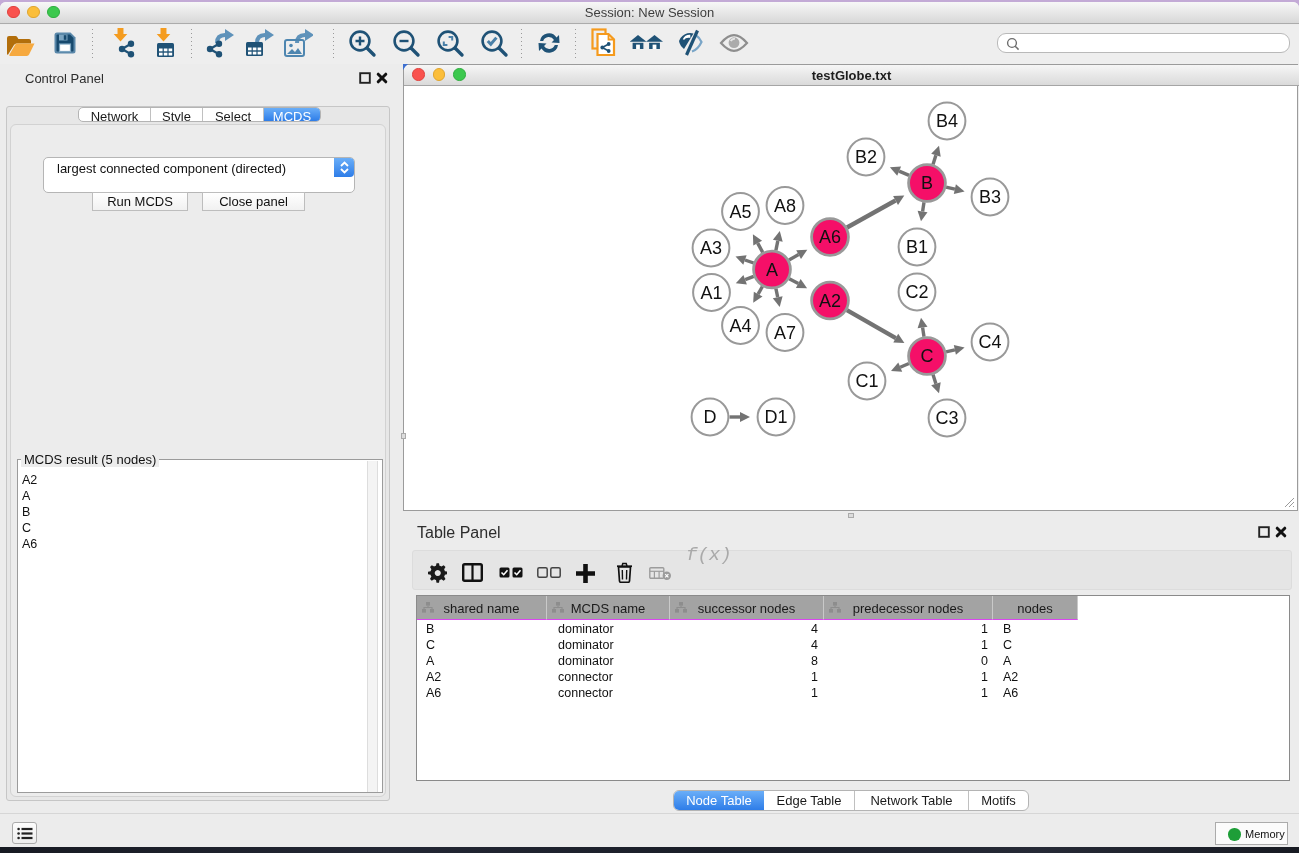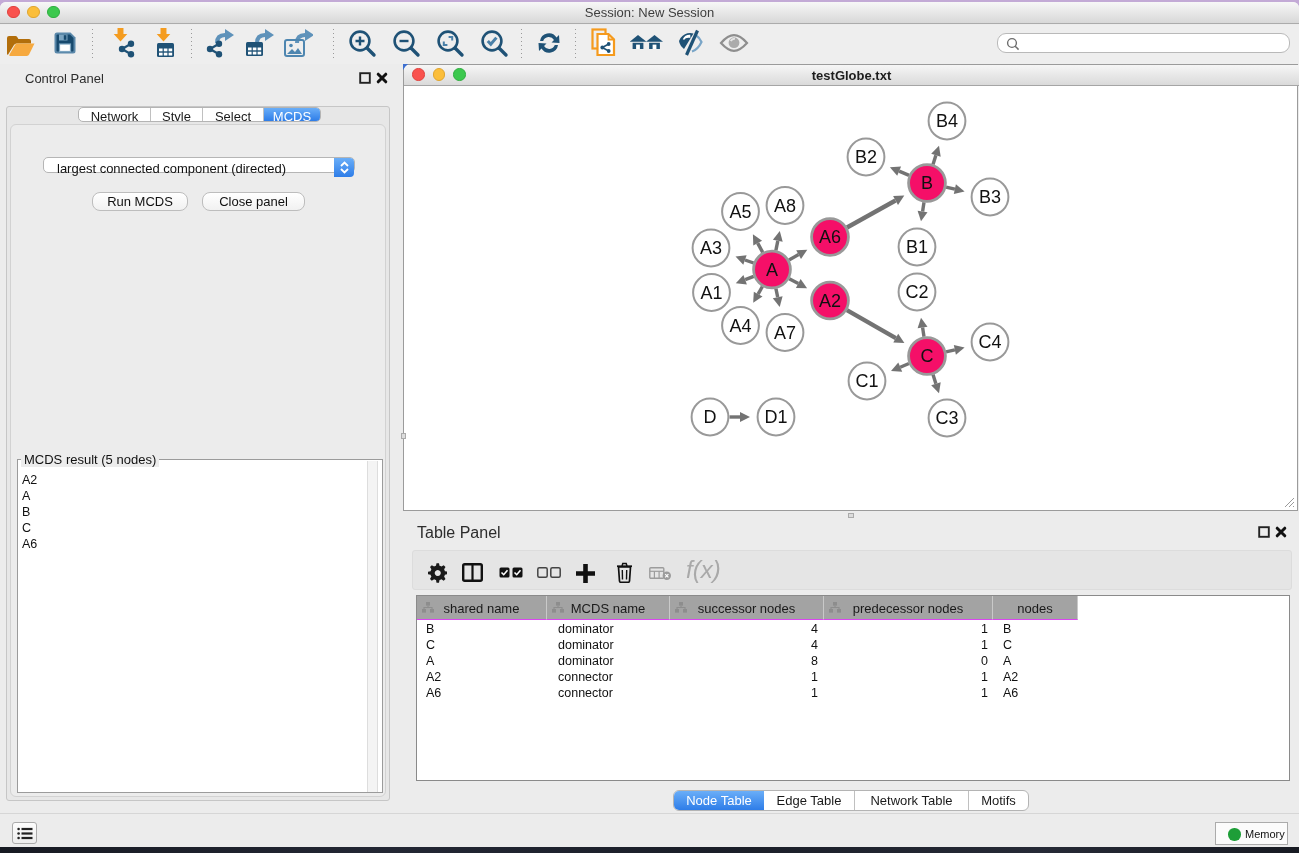--- a/index.html
+++ b/index.html
@@ -13,24 +13,24 @@
 #search{position:absolute;left:997px;top:33px;width:293px;height:20px;background:#fff;border:1px solid #b9b9b9;border-radius:9px}
 
 #cp-title{position:absolute;left:25px;top:71px;font-size:13px;color:#2d2d2d}
 #cp-outer{position:absolute;left:6px;top:106px;width:384px;height:695px;background:#e7e7e7;border:1px solid #c6c6c6;border-radius:3px}
 #cp-inner{position:absolute;left:10px;top:124px;width:376px;height:673px;background:#ececec;border:1px solid #d2d2d2;border-radius:6px}
 .tabs{position:absolute;display:flex;border:1px solid #b4b4b4;border-radius:5px;background:#fff;overflow:hidden}
 .tab{font-size:13px;color:#1a1a1a;text-align:center;line-height:17px;border-right:1px solid #c0c0c0}
 .tab:last-child{border-right:none}
 .tab.sel{background:linear-gradient(#6aaef8,#2e7de8);color:#fff;border-right:none}
 #optlbl{position:absolute;left:0px;top:136px;width:396px;text-align:center;font-size:13px;color:#111}
-#combo{position:absolute;left:43px;top:157px;width:312px;height:16px;background:#fff;border:1px solid #b5b5b5;border-radius:5px}
+#combo{position:absolute;left:43px;top:157px;width:312px;height:36px;background:#fff;border:1px solid #b5b5b5;border-radius:5px}
 #combo .txt{position:absolute;left:13px;top:2.5px;font-size:13px;color:#111}
 #combo .btn{position:absolute;right:0;top:0;width:20px;height:19px;border-radius:0 4px 4px 0;background:linear-gradient(#6aaef8,#2e7de8)}
-.pushbtn{position:absolute;height:19px;background:linear-gradient(#ffffff,#f1f1f1);border:1px solid #bdbdbd;border-radius:8px;font-size:13px;color:#111;text-align:center;line-height:17px}
+.pushbtn{position:absolute;height:19px;background:linear-gradient(#ffffff,#f1f1f1);border:1px solid #bdbdbd;border-radius:0;font-size:13px;color:#111;text-align:center;line-height:17px}
 #grp{position:absolute;left:17px;top:459px;width:366px;height:334px;border:1px solid #9b9b9b;background:#fff}
 #grp-label{position:absolute;left:21px;top:452px;background:#ececec;padding:0 3px;font-size:13px;color:#111}
 .li{position:absolute;left:22px;font-size:12.5px;color:#111}
 #sbtrack{position:absolute;right:4px;top:1px;width:11px;height:331px;background:#f4f4f4;border-left:1px solid #ddd;border-right:1px solid #ddd}
 
 #nw{position:absolute;left:403px;top:63.5px;width:895px;height:447.5px;border:1px solid #9b9b9b;background:#fff}
 #nw-tb{position:absolute;left:0;top:0;width:895px;height:21px;background:linear-gradient(#f6f6f6,#dadada);border-bottom:1px solid #a5a5a5;border-radius:5px 0 0 0}
 #nw-title{position:absolute;top:3px;width:100%;text-align:center;font-size:13px;font-weight:bold;color:#1d1d1d}
 
 #tp-title{position:absolute;left:417px;top:524px;font-size:16px;color:#2d2d2d}
@@ -374,21 +374,21 @@
       <path d="M6 4 L6.8 1.5 L10.2 1.5 L11 4" fill="none" stroke="#111" stroke-width="1.5"></path>
     </svg>
     <svg class="abs" style="left:649px;top:567px" width="24" height="13" viewBox="0 0 24 13">
       <rect x="0.8" y="0.8" width="14" height="10.5" rx="1" fill="none" stroke="#9c9c9c" stroke-width="1.4"></rect>
       <line x1="0.8" y1="4.3" x2="14.8" y2="4.3" stroke="#9c9c9c" stroke-width="1.2"></line>
       <line x1="5.4" y1="4.3" x2="5.4" y2="11.3" stroke="#9c9c9c" stroke-width="1.2"></line>
       <line x1="10.1" y1="4.3" x2="10.1" y2="11.3" stroke="#9c9c9c" stroke-width="1.2"></line>
       <circle cx="17.8" cy="8.8" r="4.2" fill="#9c9c9c"></circle>
       <path d="M16.2 7.2 L19.4 10.4 M19.4 7.2 L16.2 10.4" stroke="#fff" stroke-width="1.2"></path>
     </svg>
-    <div class="abs" style="left:686px;top:556px;font-family:Liberation Sans, sans-serif;font-style:italic;font-size:24px;color:#a9a9a9">f(x)</div>
+    <div class="abs" style="left:686px;top:544px;font-family:Liberation Mono, monospace;font-style:italic;font-size:19px;color:#a9a9a9">f(x)</div>
     <div id="tbl"></div>
     <div class="th" style="left:417px;top:596px;width:130px">
       <div class="t">shared name</div>
     </div>
     <svg style="position:absolute;left:421px;top:601px" width="14" height="13" viewBox="0 0 14 13">
       <rect x="5" y="1" width="4" height="3.6" fill="#8d8d8d"></rect>
       <rect x="1" y="8" width="4" height="3.6" fill="#8d8d8d"></rect>
       <rect x="9" y="8" width="4" height="3.6" fill="#8d8d8d"></rect>
       <path d="M7 4.5 V6.5 M3 8 V6.5 H11 V8" stroke="#8d8d8d" stroke-width="1.1" fill="none"></path>
     </svg>

